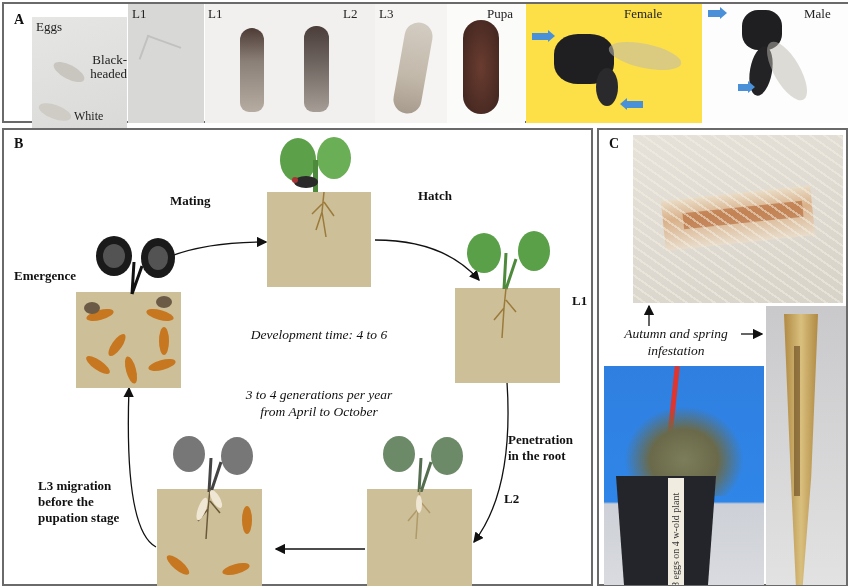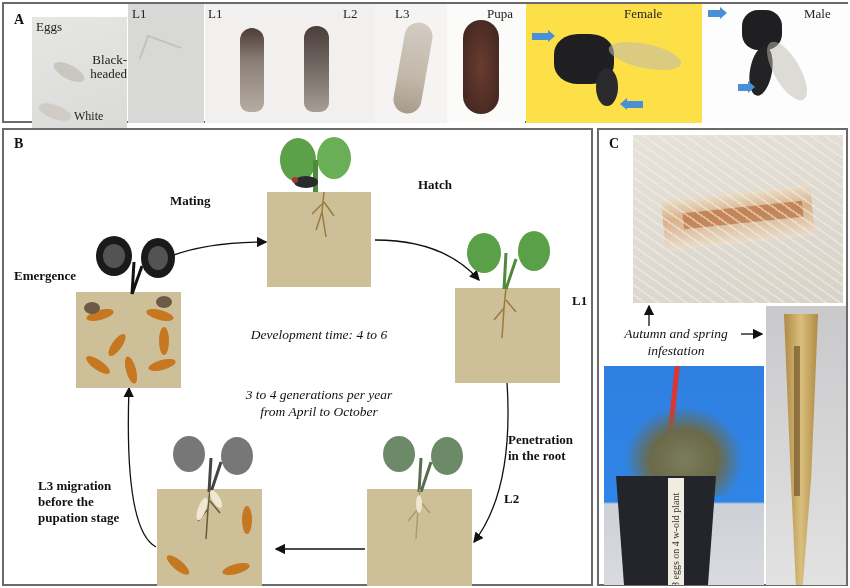--- a/index.html
+++ b/index.html
@@ -32,21 +32,21 @@
     <div class="abs" style="left:14px;top:36px;width:36px;height:26px;border-top:2px solid #b8b8b8;border-left:2px solid #b8b8b8;transform:rotate(20deg);opacity:.7;"></div>
   </div>
 
   <div class="abs" style="left:201px;top:0;width:170px;height:119px;background:#f1f0ee;">
     <span class="photo-label" style="left:3px;top:2px;">L1</span>
     <div class="abs" style="left:35px;top:24px;width:24px;height:84px;border-radius:12px 12px 9px 9px;background:linear-gradient(#4d3c35,#8b8078 40%,#b7aca1);"></div>
     <span class="photo-label" style="left:138px;top:2px;">L2</span>
     <div class="abs" style="left:99px;top:22px;width:25px;height:86px;border-radius:12px 12px 9px 9px;background:linear-gradient(#4a3d3a,#6c625d 40%,#a69d96);"></div>
   </div>
   <div class="abs" style="left:371px;top:0;width:72px;height:119px;background:#f5f4f2;">
-    <span class="photo-label" style="left:20px;top:2px;">L3</span>
+    <span class="photo-label" style="left:4px;top:2px;">L3</span>
     <div class="abs" style="left:24px;top:18px;width:28px;height:92px;border-radius:14px;background:linear-gradient(#d3ccc2,#c2b8aa 60%,#a79b8d);transform:rotate(10deg);"></div>
   </div>
 
   <div class="abs" style="left:443px;top:0;width:78px;height:119px;background:#fbfbfa;">
     <span class="photo-label" style="left:40px;top:2px;">Pupa</span>
     <div class="abs" style="left:16px;top:16px;width:36px;height:94px;border-radius:18px;background:radial-gradient(#6a3c30,#3d241e);"></div>
   </div>
 
   <div class="abs" style="left:522px;top:0;width:176px;height:119px;background:#fde047;">
     <span class="photo-label" style="left:98px;top:2px;">Female</span>
@@ -92,21 +92,21 @@
     <ellipse cx="22" cy="30" rx="18" ry="22" fill="#5da04a"></ellipse>
     <ellipse cx="58" cy="28" rx="17" ry="21" fill="#6aae55"></ellipse>
     <rect x="37" y="30" width="5" height="32" fill="#4d8a3c"></rect>
     <ellipse cx="30" cy="52" rx="12" ry="6" fill="#2a2a2a"></ellipse>
     <circle cx="19" cy="50" r="3" fill="#a33"></circle>
   </svg>
   <svg class="abs" width="40" height="55" style="left:300px;top:62px;">
     <path d="M20,0 L18,20 L12,38 M18,20 L22,45 M18,12 L8,22 M20,10 L30,24" stroke="#9b7a3a" stroke-width="1.5" fill="none"></path>
   </svg>
   <span class="abs bold" style="left:166px;top:63px;">Mating</span>
-  <span class="abs bold" style="left:414px;top:47px;">Hatch</span>
+  <span class="abs bold" style="left:414px;top:58px;">Hatch</span>
 
   <div class="soil" style="left:72px;top:162px;width:105px;height:96px;"></div>
   <svg class="abs" width="90" height="65" style="left:88px;top:102px;">
     <ellipse cx="22" cy="24" rx="18" ry="20" fill="#1a1a1a"></ellipse>
     <ellipse cx="66" cy="26" rx="17" ry="20" fill="#1a1a1a"></ellipse>
     <ellipse cx="22" cy="24" rx="11" ry="12" fill="#fff" opacity=".25"></ellipse>
     <ellipse cx="66" cy="26" rx="10" ry="12" fill="#fff" opacity=".25"></ellipse>
     <path d="M40,62 L42,30 M40,62 L50,34" stroke="#111" stroke-width="3" fill="none"></path>
   </svg>
   <div class="abs" style="left:82px;top:180px;width:28px;height:10px;border-radius:50%;background:#c7771f;transform:rotate(-15deg);"></div>

